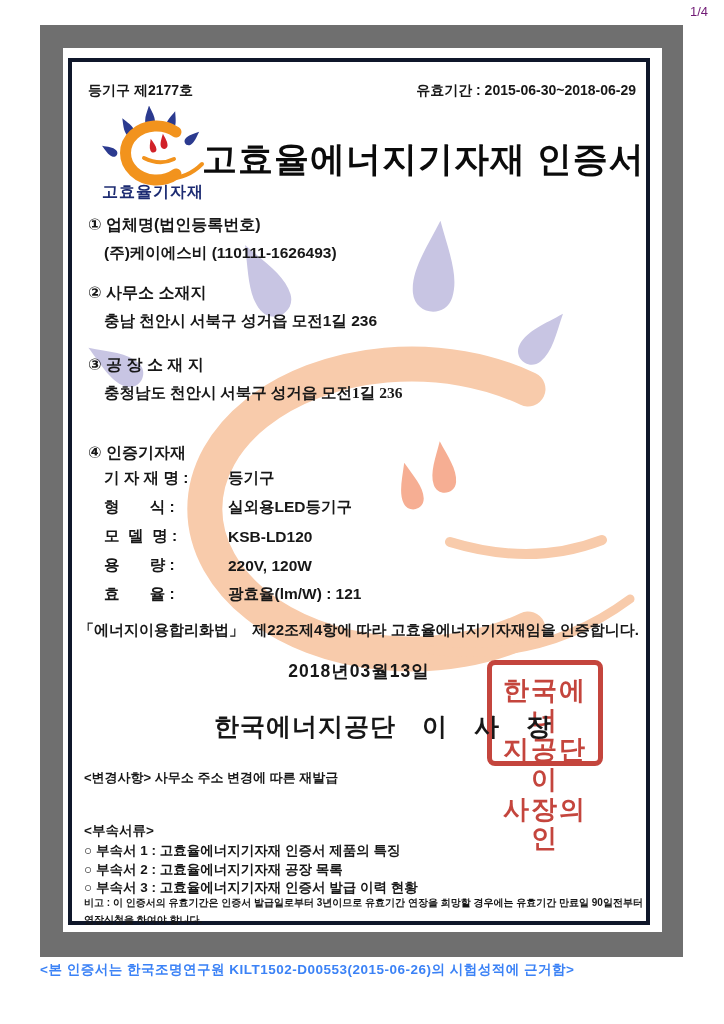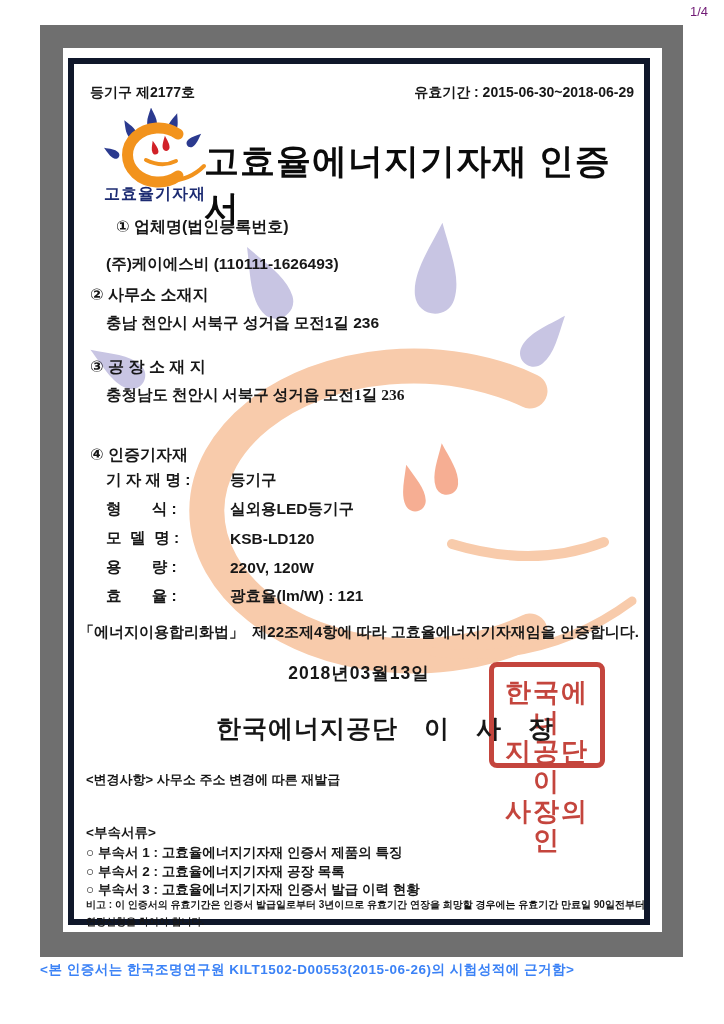--- a/index.html
+++ b/index.html
@@ -3,36 +3,36 @@
 <meta charset="utf-8">
 <style>
   * { margin:0; padding:0; box-sizing:border-box; }
   html,body { width:724px; height:1024px; background:#ffffff; overflow:hidden;
               font-family:"Liberation Sans","DejaVu Sans",sans-serif; color:#171717; }
   .page-indicator { position:absolute; left:648px; top:4px; width:60px; text-align:right;
                     font-size:13px; color:#701a75; }
   .backdrop { position:absolute; left:40px; top:25px; width:643px; height:932px; background:#6F6F6F; }
   .sheet { position:absolute; left:63px; top:48px; width:599px; height:884px; background:#ffffff; }
   .cert { position:absolute; left:68px; top:58px; width:582px; height:867px;
-          border:6px solid #0f172a; background:#ffffff; }
+          border:4px solid #0f172a; background:#ffffff; }
   .wm { position:absolute; left:0; top:0; width:582px; height:867px; z-index:0; pointer-events:none; }
   .content { position:absolute; inset:0; z-index:1; }
 
   .doc-number { position:absolute; left:16px; top:20px; font-size:14px; font-weight:bold; }
   .validity   { position:absolute; right:10px; top:20px; font-size:14px; font-weight:bold; }
 
   .logo-svg { position:absolute; left:22px; top:44px; width:130px; height:86px; }
   .logo-caption { position:absolute; left:30px; top:120px; font-size:16px; font-weight:bold;
                   color:#1C2B72; letter-spacing:1px; }
   .cert-title { position:absolute; left:130px; top:74px; font-size:35px; font-weight:600;
                 letter-spacing:1px; color:#0b0b0b; }
 
   .sec-label { position:absolute; left:16px; font-size:16px; font-weight:bold; white-space:pre; }
   .sec-value { position:absolute; left:32px; font-size:15.5px; font-weight:bold; white-space:pre; }
-  .lbl-company { top:153px;margin-left:26px; } .val-company { top:190px; }
+  .lbl-company { top:153px; } .val-company { top:181px; }
   .lbl-office  { top:221px; } .val-office  { top:249px; }
   .lbl-factory { top:293px; } .val-factory { top:321px;font-family:Liberation Serif, serif; }
   .lbl-equip   { top:381px; }
 
   .eq-rows { position:absolute; left:32px; top:402px; width:520px; }
   .eq-row  { display:flex; height:29px; align-items:center; }
   .eq-label { width:124px; font-size:15.5px; font-weight:bold; white-space:pre; }
   .eq-value { font-size:15.5px; font-weight:bold; white-space:pre; }
 
   .statement { position:absolute; left:0; top:559px; width:100%; text-align:center;

